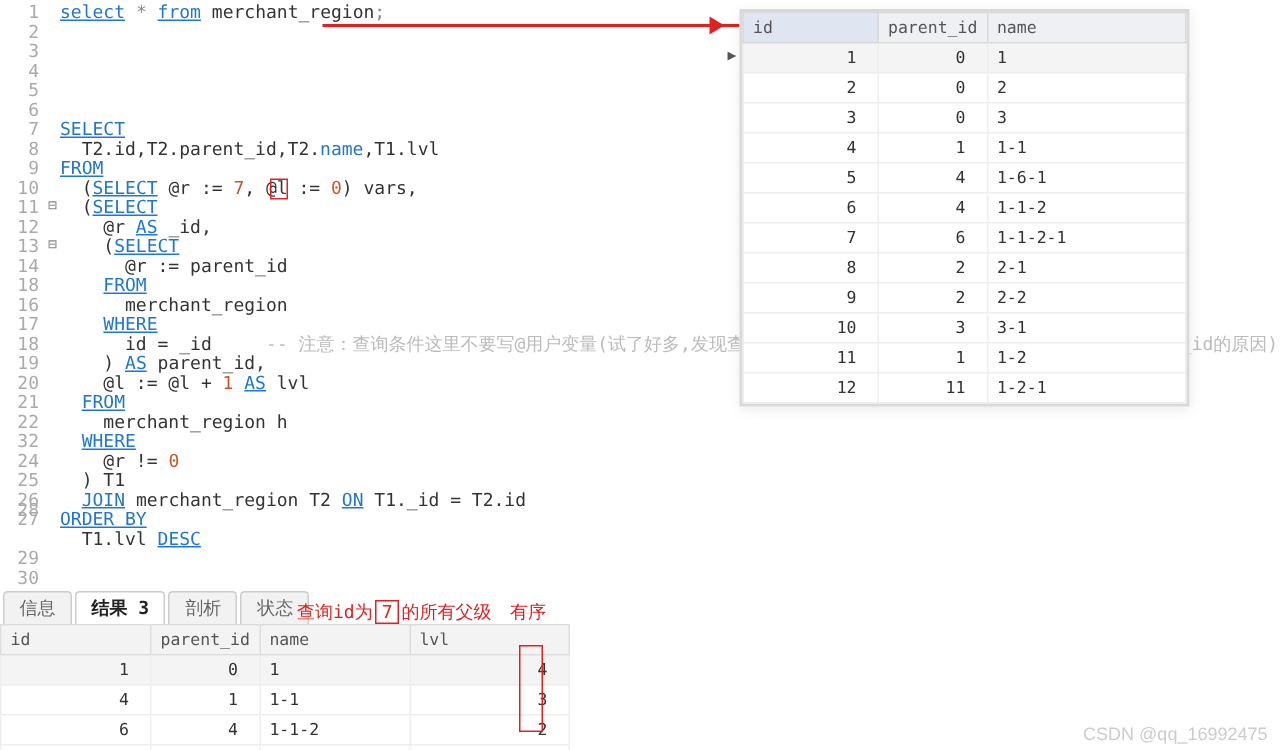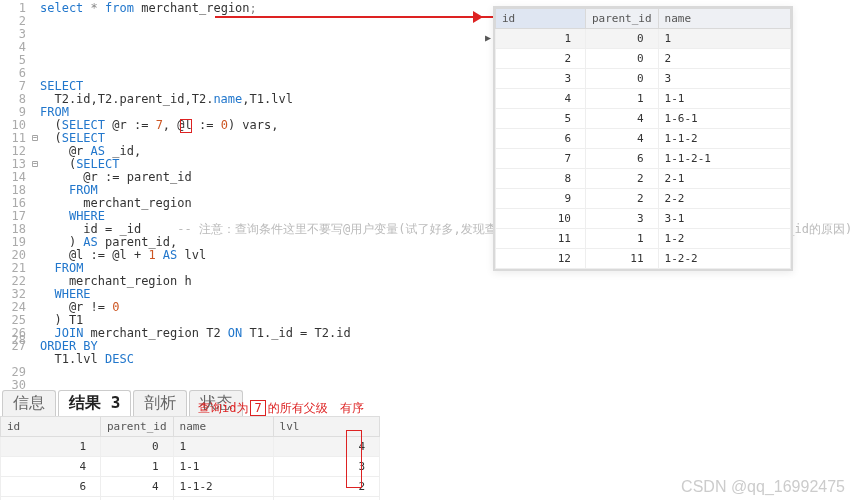--- a/index.html
+++ b/index.html
@@ -3,56 +3,56 @@
 <meta charset="utf-8">
 <style>
   * { margin:0; padding:0; box-sizing:border-box; }
   body { font-family:"Microsoft YaHei","Consolas",monospace; font-size:12px; background:#fff; color:#333; width:853px; height:500px; position:relative; overflow:hidden; }
   .editor { position:absolute; top:0; left:0; width:853px; height:392px; background:#fff; }
   .gutter { position:absolute; left:0; top:0; width:30px; height:392px; background:#fff; border-right:0; }
   .ln { position:absolute; right:4px; color:#aaa; font-family:Consolas,monospace; font-size:12px; text-align:right; height:13px; line-height:13px; }
   .fold { position:absolute; right:-8px; color:#888; font-size:10px; cursor:pointer; }
   .code { position:absolute; left:40px; top:0; font-family:Consolas,monospace; font-size:12px; line-height:13px; white-space:pre; }
   .cline { position:absolute; height:13px; line-height:13px; }
-  .kw { color:#2277cc; }
+  .kw { color:#2277cc;text-decoration:underline; }
   .op { color:#888; }
   .num { color:#cc5522; }
   .fn { color:#2277cc; }
   .cm { color:#bbb; }
   .hlbox { position:absolute; border:1px solid #d22; background:transparent; }
   .tbl-popup { position:absolute; right:60px; top:6px; width:300px; background:#fff; border:2px solid #d9d9d9; box-shadow:0 2px 8px rgba(0,0,0,0.08); }
   .tbl-popup table { width:100%; border-collapse:collapse; font-size:11px; }
   .tbl-popup th { background:#eef0f4; border:1px solid #d9d9d9; padding:3px 6px; text-align:left; color:#555; font-weight:normal; }
   .tbl-popup td { border:1px solid #eee; padding:3px 6px; color:#333; }
   .tbl-popup td.r { text-align:right; padding-right:14px; }
   .tbl-popup .rowcur { background:#f4f4f4; }
   .tbl-popup th.sel { background:#dfe6f2; }
   .ptr { position:absolute; left:-10px; color:#555; font-size:10px; }
   .arrow { position:absolute; top:10px; left:215px; width:260px; height:16px; pointer-events:none; }
   .arrow-line { position:absolute; top:6px; left:0; width:280px; height:0; border-top:2px solid #d22; }
   .arrow-head { position:absolute; right:-8px; top:1px; width:0; height:0; border-left:10px solid #d22; border-top:6px solid transparent; border-bottom:6px solid transparent; }
   
   .tabsbar { position:absolute; left:2px; top:396px; height:20px; display:flex; align-items:flex-end; gap:2px; }
-  .tab { padding:2px 10px; font-size:16px; color:#666; border:1px solid #ccc; border-bottom:none; background:#f2f2f2; border-radius:3px 3px 0 0; cursor:pointer; }
+  .tab { padding:2px 10px; font-size:12px; color:#666; border:1px solid #ccc; border-bottom:none; background:#f2f2f2; border-radius:3px 3px 0 0; cursor:pointer; }
   .tab.active { background:#fff; color:#222; font-weight:bold; border-top:1px solid #ccc; }
   
   .note { position:absolute; top:400px; color:#d22; font-size:12px; }
   .note1 { left:198px;text-align:right; }
   .note-box { display:inline-block; border:1px solid #d22; padding:0 3px; margin:0 2px; color:#d22; }
   .note2 { left:340px; }
   
   .result { position:absolute; left:0px; top:416px; width:380px; }
   .result table { width:100%; border-collapse:collapse; font-size:11px; }
   .result th { background:#f3f3f3; border:1px solid #ddd; padding:3px 6px; text-align:left; color:#555; font-weight:normal; }
   .result td { border:1px solid #eee; padding:3px 6px; color:#333; }
   .result td.r { text-align:right; padding-right:14px; }
   .result .rowsel td { background:#f4f4f4; }
   .lvlbox { position:absolute; left:346px; top:430px; width:16px; height:58px; border:1.5px solid #d22; }
   
-  .watermark { position:absolute; right:8px; bottom:4px; color:#ccc; font-size:16px; font-family:sans-serif; }
+  .watermark { position:absolute; right:8px; bottom:4px; color:#ccc; font-size:12px; font-family:sans-serif; }
 </style>
 </head>
 <body>
 
 <div class="editor">
   <div class="gutter" id="gutter">
       <div class="ln" style="top: 2px;">1</div>
       <div class="ln" style="top: 15px;">2</div>
       <div class="ln" style="top: 28px;">3</div>
       <div class="ln" style="top: 41px;">4</div>
@@ -156,21 +156,21 @@
           <td>3-1</td>
         </tr>
         <tr>
           <td class="r">11</td>
           <td class="r">1</td>
           <td>1-2</td>
         </tr>
         <tr>
           <td class="r">12</td>
           <td class="r">11</td>
-          <td>1-2-2</td>
+          <td>1-2-1</td>
         </tr>
       </tbody>
   </table>
 </div>
 
 <div class="tabsbar">
   <div class="tab">信息</div>
   <div class="tab active">结果 3</div>
   <div class="tab">剖析</div>
   <div class="tab">状态</div>

